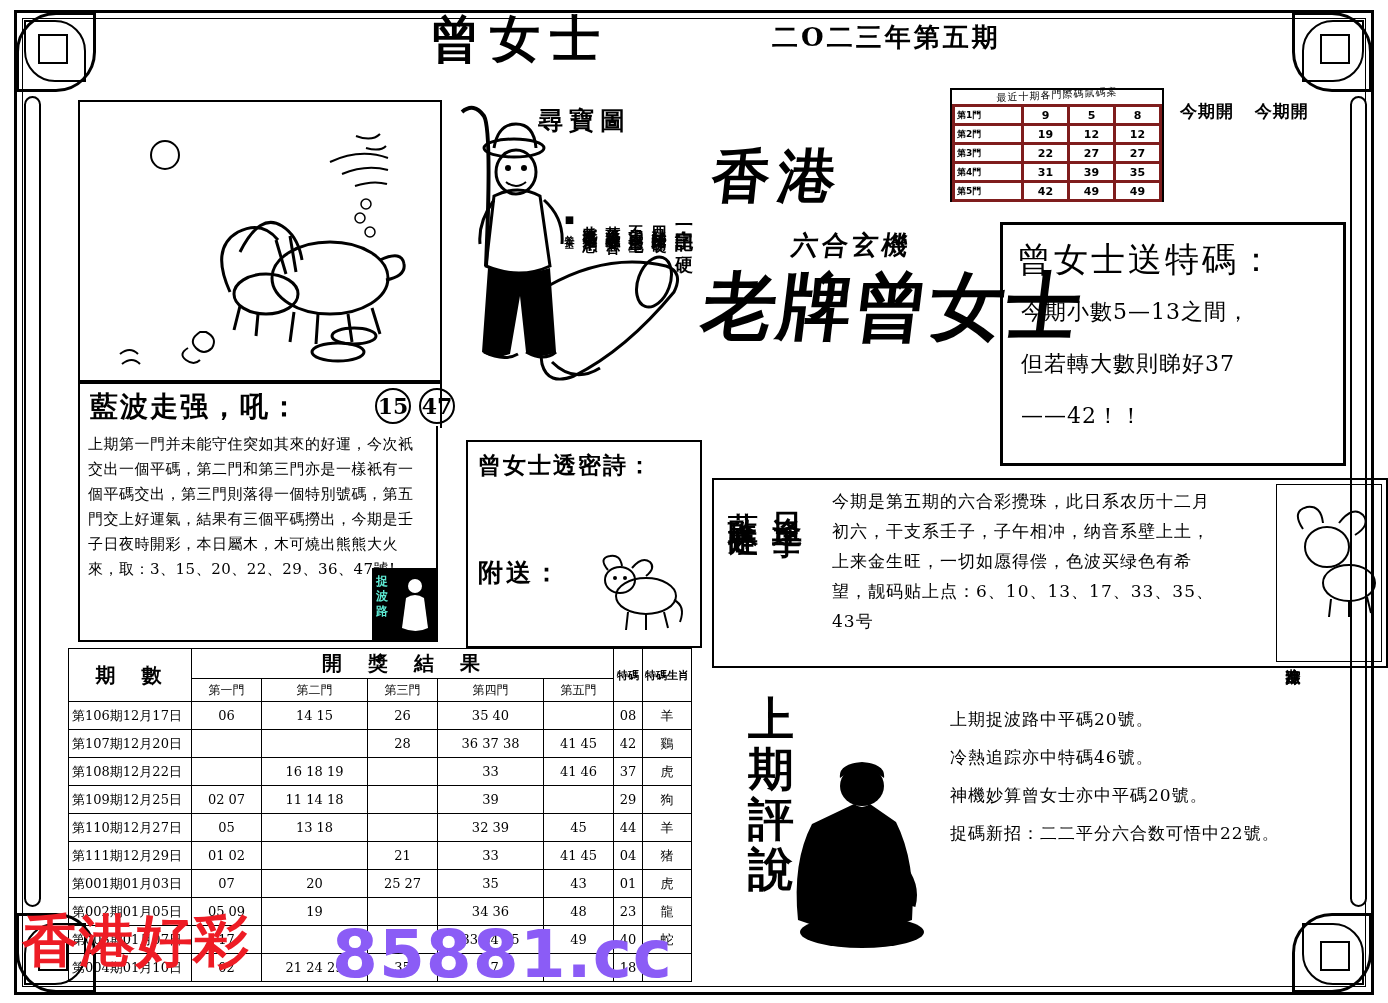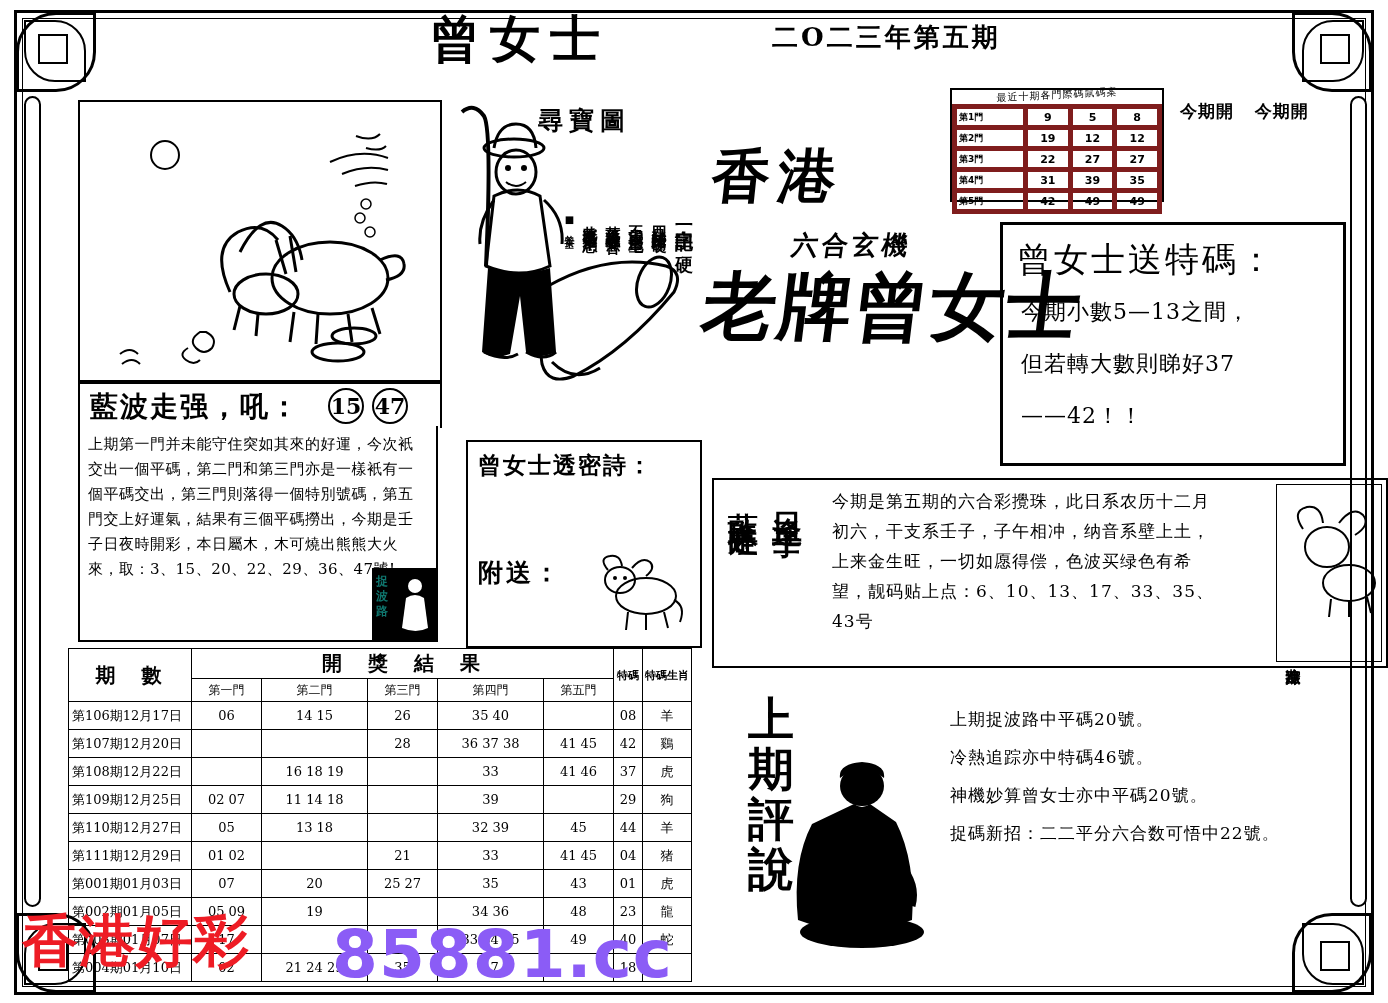--- a/index.html
+++ b/index.html
@@ -39,42 +39,42 @@
 
   
   .hk{position:absolute;left:712px;top:138px;font-family:"DejaVu Serif",serif;font-weight:bold;font-size:58px;letter-spacing:8px;transform:skewX(-6deg);}
   .hk2{position:absolute;left:792px;top:228px;font-family:"DejaVu Serif",serif;font-weight:bold;font-size:26px;letter-spacing:4px;transform:skewX(-8deg);}
   .bigbrush{position:absolute;left:700px;top:258px;width:300px;height:140px;font-family:"DejaVu Serif",serif;font-weight:bold;font-size:74px;letter-spacing:2px;color:#000;transform:skewX(-7deg);white-space:nowrap;}
 
   
   .statbox{position:absolute;left:950px;top:88px;width:210px;height:110px;border:2px solid #000;}
   .stat-caption{position:absolute;left:0;top:-2px;width:100%;text-align:center;font-size:10px;letter-spacing:1px;transform:skewY(-3deg);}
   .stat-tbl{position:absolute;left:0;top:14px;width:100%;border-collapse:collapse;font-size:11px;}
-  .stat-tbl td{border:5px solid #7f1d1d;text-align:center;height:16px;padding:0 2px;font-weight:bold;}
+  .stat-tbl td{border:3px solid #7f1d1d;text-align:center;height:16px;padding:0 2px;font-weight:bold;}
   .stat-tbl td.lbl{font-size:9px;width:62px;text-align:left;}
 
   .openhead{position:absolute;left:1180px;top:100px;font-size:17px;font-weight:bold;letter-spacing:1px;}
   .openbig{position:absolute;left:1186px;top:138px;font-size:36px;font-weight:bold;letter-spacing:22px;font-family:"DejaVu Serif",serif;}
 
   
   .codebox{position:absolute;left:1000px;top:222px;width:340px;height:238px;border:3px solid #000;}
   .codebox .t1{position:absolute;left:14px;top:12px;font-family:"DejaVu Serif",serif;font-weight:normal;font-size:34px;letter-spacing:3px;}
   .codebox .l{position:absolute;left:18px;font-size:22px;font-family:"DejaVu Serif",serif;letter-spacing:1px;}
   .codebox .l1{top:72px;} .codebox .l2{top:124px;} .codebox .l3{top:176px;}
 
   
   .bluewave{position:absolute;left:78px;top:382px;width:360px;height:44px;border:2px solid #000;border-bottom:none;}
   .bluewave .txt{position:absolute;left:10px;top:4px;font-family:"DejaVu Serif",serif;font-weight:bold;font-size:28px;letter-spacing:2px;}
-  .ball{position:absolute;top:4px;width:32px;height:32px;border:2px solid #000;border-radius:50%;font-size:22px;font-weight:bold;text-align:center;line-height:32px;font-family:"DejaVu Serif",serif;}
+  .ball{position:absolute;top:4px;width:32px;height:32px;border:2px solid #000;border-radius:50%;font-size:22px;font-weight:bold;text-align:center;line-height:32px;font-family:"DejaVu Serif",serif;margin-left:47px;}
   .ball.b1{left:248px;} .ball.b2{left:292px;}
 
   
   .leftpara{position:absolute;left:78px;top:426px;width:360px;height:216px;border:2px solid #000;border-top:none;padding:6px 8px;box-sizing:border-box;
             font-family:"DejaVu Serif",serif;font-size:15px;line-height:25px;letter-spacing:0.5px;}
-  .stamp{position:absolute;left:372px;top:568px;width:64px;height:72px;background:#000;color:#0f766e;font-size:12px;}
+  .stamp{position:absolute;left:372px;top:568px;width:64px;height:72px;background:#000;color:#5eead4;font-size:12px;}
   .stamp span{position:absolute;left:4px;top:6px;width:16px;line-height:15px;font-weight:bold;}
 
   
   .poembox{position:absolute;left:466px;top:440px;width:232px;height:204px;border:2px solid #000;}
   .poembox .p1{position:absolute;left:10px;top:8px;font-family:"DejaVu Serif",serif;font-size:23px;font-weight:bold;letter-spacing:2px;}
   .poembox .p2{position:absolute;left:8px;top:58px;font-family:"DejaVu Serif",serif;font-size:23px;font-weight:bold;letter-spacing:1px;}
   .poembox .p3{position:absolute;left:10px;top:114px;font-family:"DejaVu Serif",serif;font-size:25px;font-weight:bold;letter-spacing:3px;}
 
   
   .scrolltxt{position:absolute;left:562px;top:214px;height:140px;display:flex;flex-direction:row-reverse;gap:4px;}

